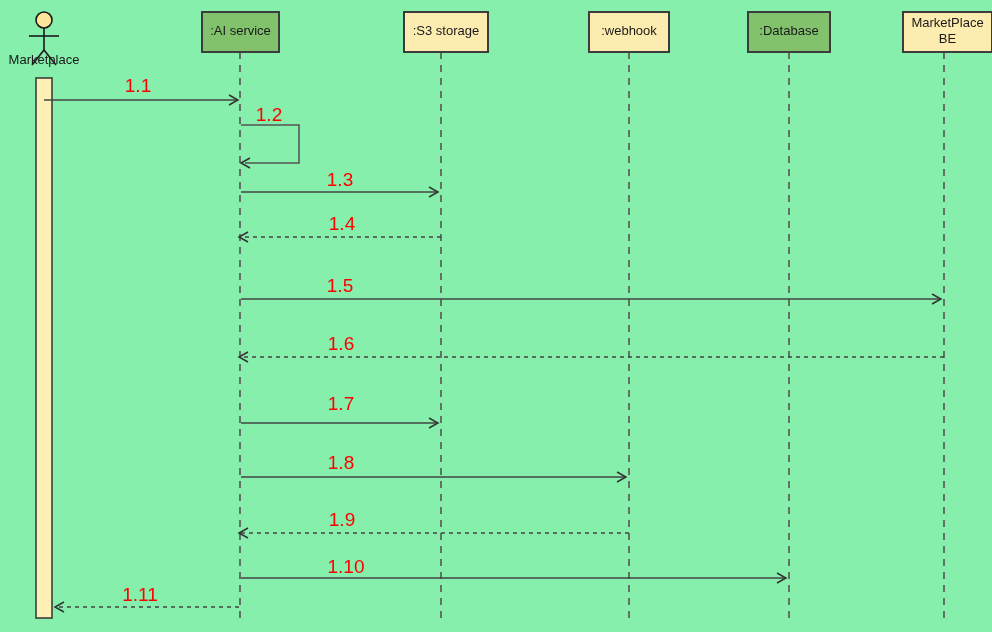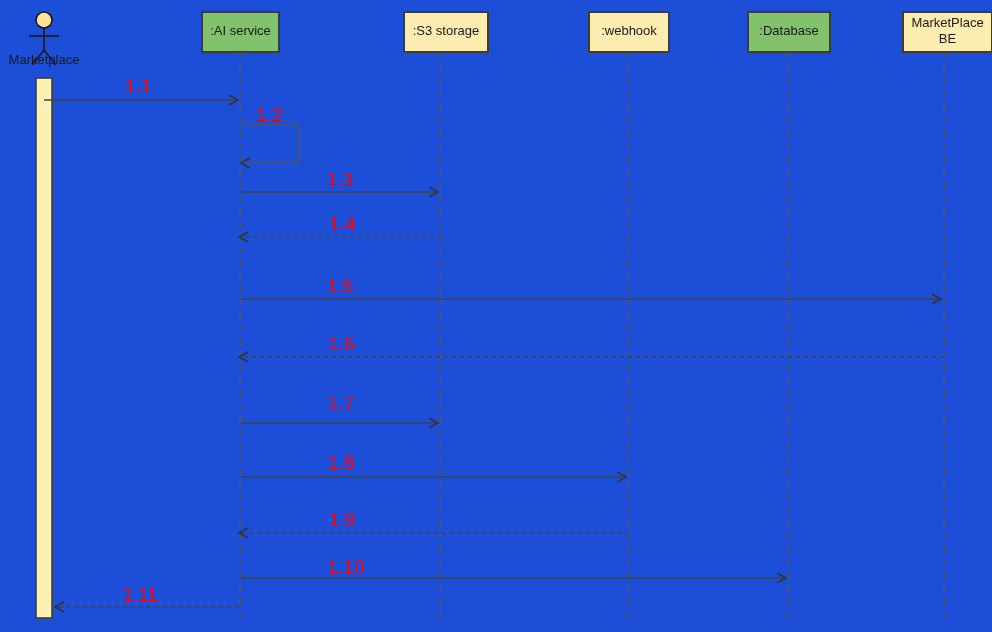--- a/index.html
+++ b/index.html
@@ -8,21 +8,21 @@
     padding: 0;
     background: #ffffff;
   }
   body {
     font-family: "Liberation Sans", sans-serif;
   }
   #diagram-root {
     position: relative;
     width: 992px;
     height: 632px;
-    background: #1d4ed8;
+    background: #86efac;
     overflow: hidden;
   }
   #diagram-svg {
     position: absolute;
     left: 0;
     top: 0;
   }
   .lifeline-box-label {
     font-family: "Liberation Sans", sans-serif;
     font-size: 13px;

